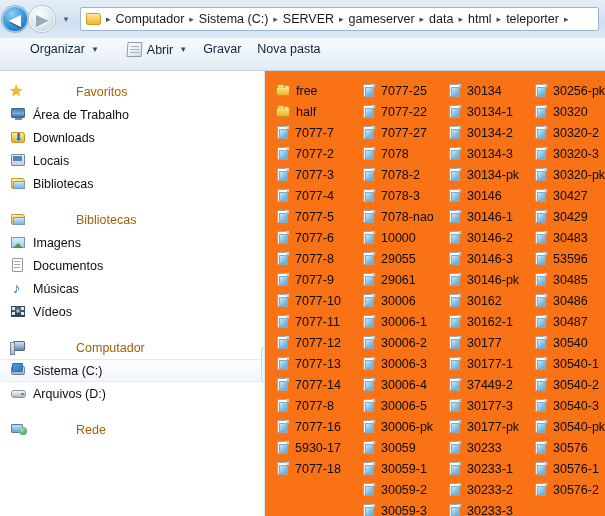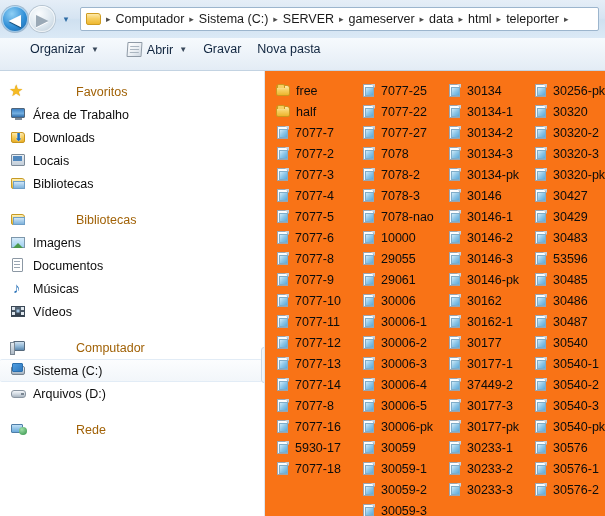--- a/index.html
+++ b/index.html
@@ -811,20 +811,26 @@
           <div class="filerow">
             <span class="ico-file">
               <b></b>
             </span>
             <span class="name">30177-pk</span>
           </div>
           <div class="filerow">
             <span class="ico-file">
               <b></b>
             </span>
+            <span class="name">30233</span>
+          </div>
+          <div class="filerow">
+            <span class="ico-file">
+              <b></b>
+            </span>
             <span class="name">30233-1</span>
           </div>
           <div class="filerow">
             <span class="ico-file">
               <b></b>
             </span>
             <span class="name">30233-2</span>
           </div>
           <div class="filerow">
             <span class="ico-file">

